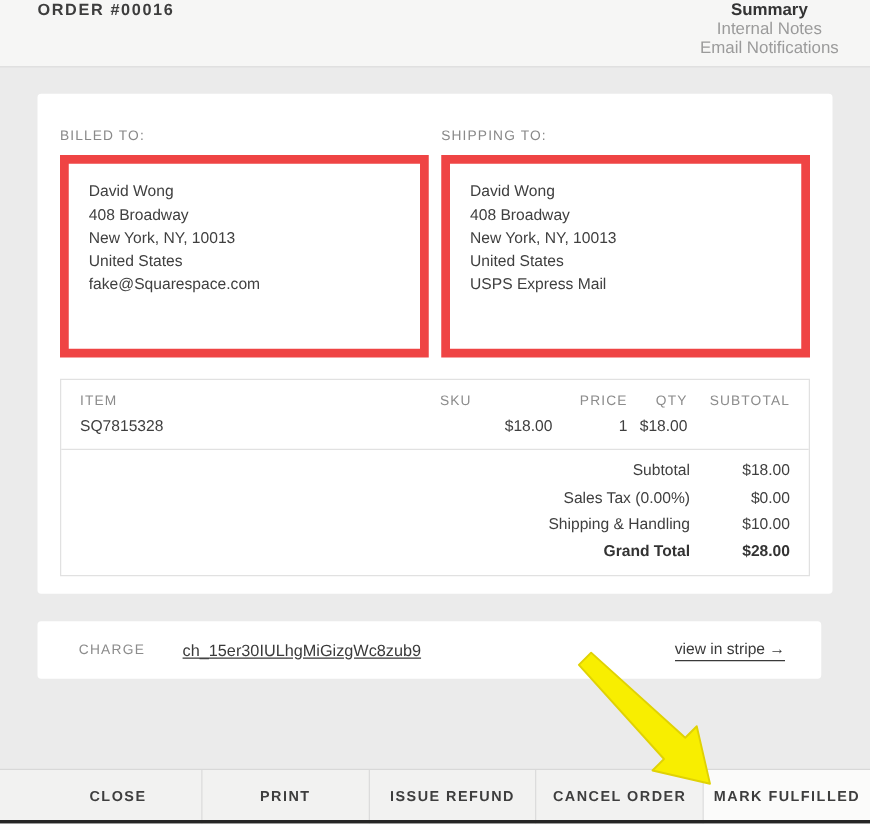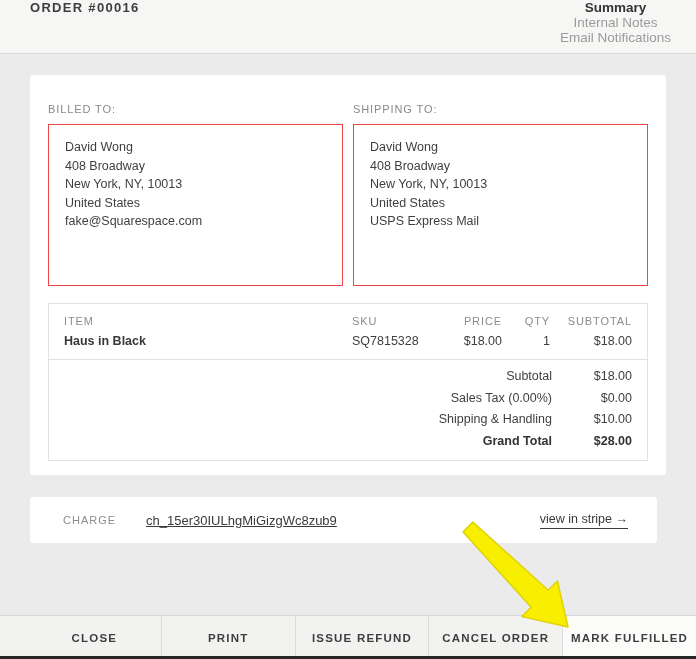--- a/index.html
+++ b/index.html
@@ -26,21 +26,21 @@
   
   .card {
     position:absolute; top:75px; left:30px; width:636px; height:400px;
     background:#ffffff; border-radius:3px; padding:28px 18px 0 18px; overflow:hidden;
   }
   .addresses { display:grid; grid-template-columns:1fr 1fr; column-gap:10px; }
   .addr-label {
     font-size:11px; letter-spacing:0.9px; color:#898989; margin-bottom:9px;
   }
   .addr-box {
-    border:1px solid #ef4444; height:162px; padding:13px 16px;
+    border:7px solid #ef4444; height:162px; padding:13px 16px;
     font-size:12.5px; line-height:18.6px; color:#3f3f3f; background:#fff;
   }
 
   
   .items-box { border:1px solid #e1e1e1; margin-top:17px; background:#fff; }
   .itable-row {
     display:grid; grid-template-columns:1fr 90px 60px 48px 82px;
     padding:0 15px; align-items:center;
   }
   .itable-head { padding-top:11px; padding-bottom:7px; }
@@ -130,21 +130,20 @@
 
     <div class="items-box">
       <div class="itable-row itable-head">
         <div class="cell">ITEM</div>
         <div class="cell">SKU</div>
         <div class="cell c-right">PRICE</div>
         <div class="cell c-right">QTY</div>
         <div class="cell c-right">SUBTOTAL</div>
       </div>
       <div class="itable-row itable-item">
-        <div class="cell c-item-name">Haus in Black</div>
         <div class="cell">SQ7815328</div>
         <div class="cell c-right">$18.00</div>
         <div class="cell c-right">1</div>
         <div class="cell c-right">$18.00</div>
       </div>
       <div class="totals">
         <div class="totals-row">
           <div class="totals-label">Subtotal</div>
           <div class="totals-value">$18.00</div>
         </div>

